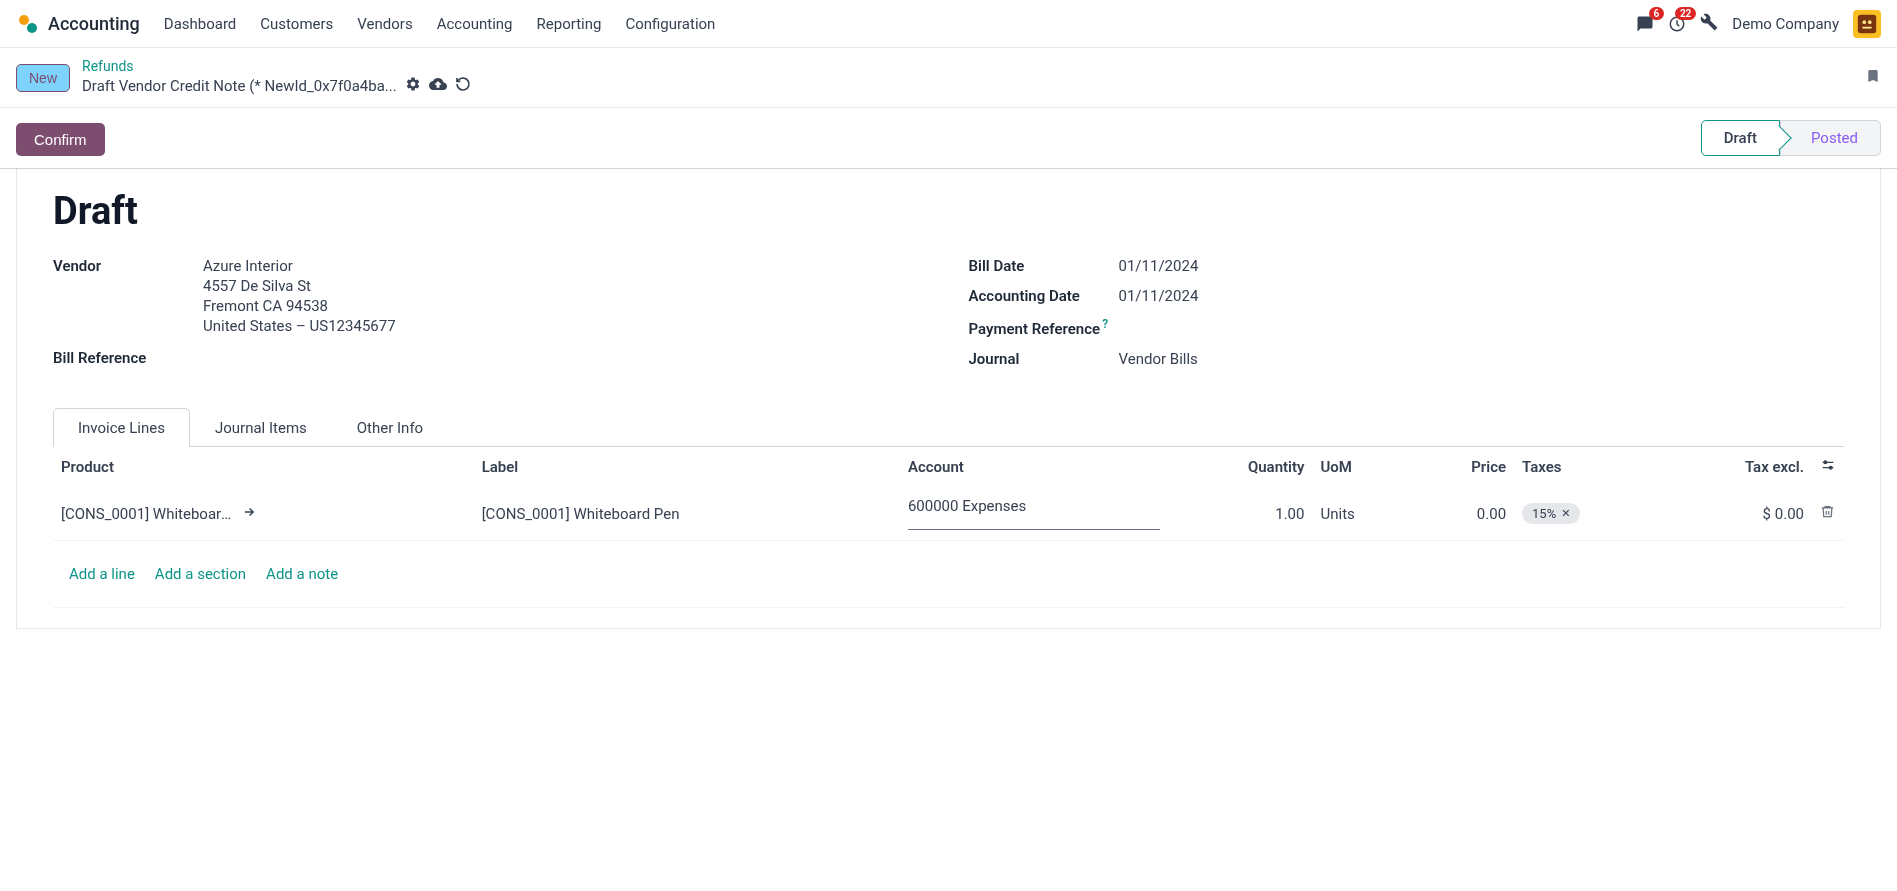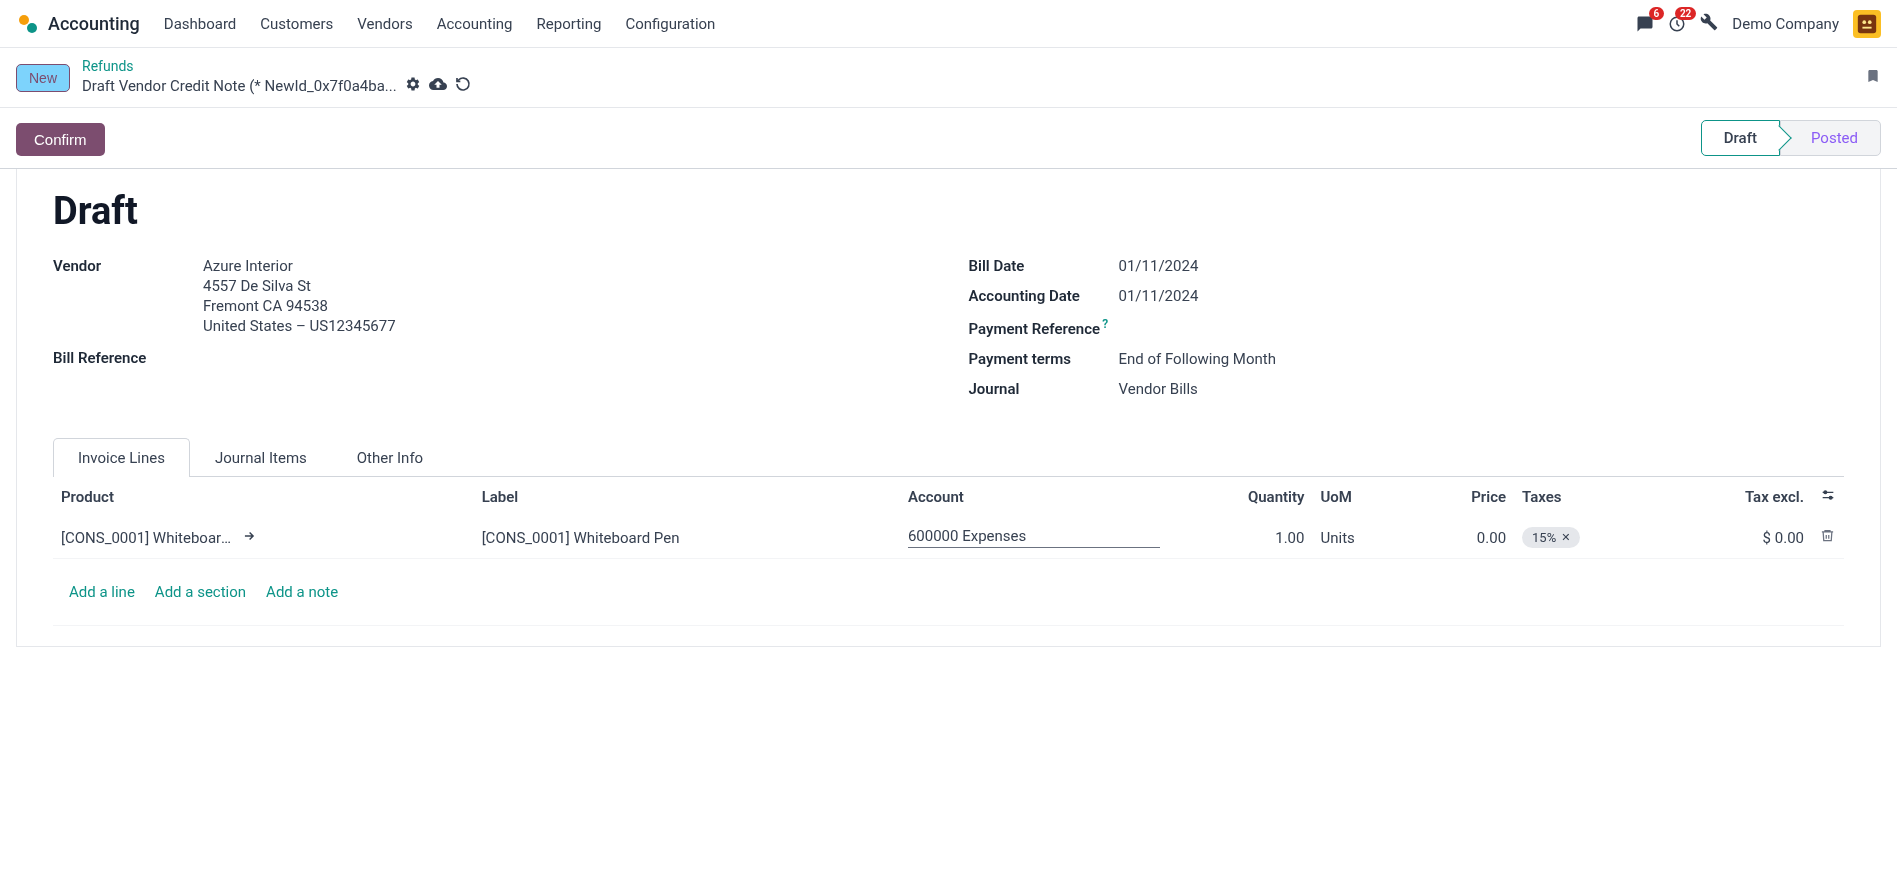--- a/index.html
+++ b/index.html
@@ -174,24 +174,20 @@
         <div class="field-label">Bill Date</div>
         <div class="field-value">01/11/2024</div>
       </div>
       <div class="field-row">
         <div class="field-label">Accounting Date</div>
         <div class="field-value">01/11/2024</div>
       </div>
       <div class="field-row">
         <div class="field-label"><span>Payment Reference</span><span class="help-q">?</span></div>
         <div class="field-value"></div>
-      </div>
-      <div class="field-row">
-        <div class="field-label">Payment terms</div>
-        <div class="field-value">End of Following Month</div>
       </div>
       <div class="field-row">
         <div class="field-label">Journal</div>
         <div class="field-value">Vendor Bills</div>
       </div>
     </div>
   </div>
 
   <div class="tabs">
     <div class="tab active">Invoice Lines</div>
@@ -228,21 +224,21 @@
             <span class="prod-text">[CONS_0001] Whiteboard Pen</span>
             <span class="arrow-icon">
               <svg width="14" height="14" viewBox="0 0 24 24" fill="none" stroke="#374151" stroke-width="2.5">
                   <path d="M5 12h14M13 6l6 6-6 6"></path>
                 </svg>
             </span>
           </div>
         </td>
         <td>[CONS_0001] Whiteboard Pen</td>
         <td>
-            <div style="border-bottom:1px solid #6b7280; padding-bottom:2px;">600000 Expenses</div>
+            <div style="border-bottom:1px solid #6b7280; padding-bottom:14px;">600000 Expenses</div>
           </td>
         <td class="right">1.00</td>
         <td>Units</td>
         <td class="right">0.00</td>
         <td>
           <span class="tax-chip">
             <span>15%</span>
             <span class="tax-x">✕</span>
           </span>
         </td>

